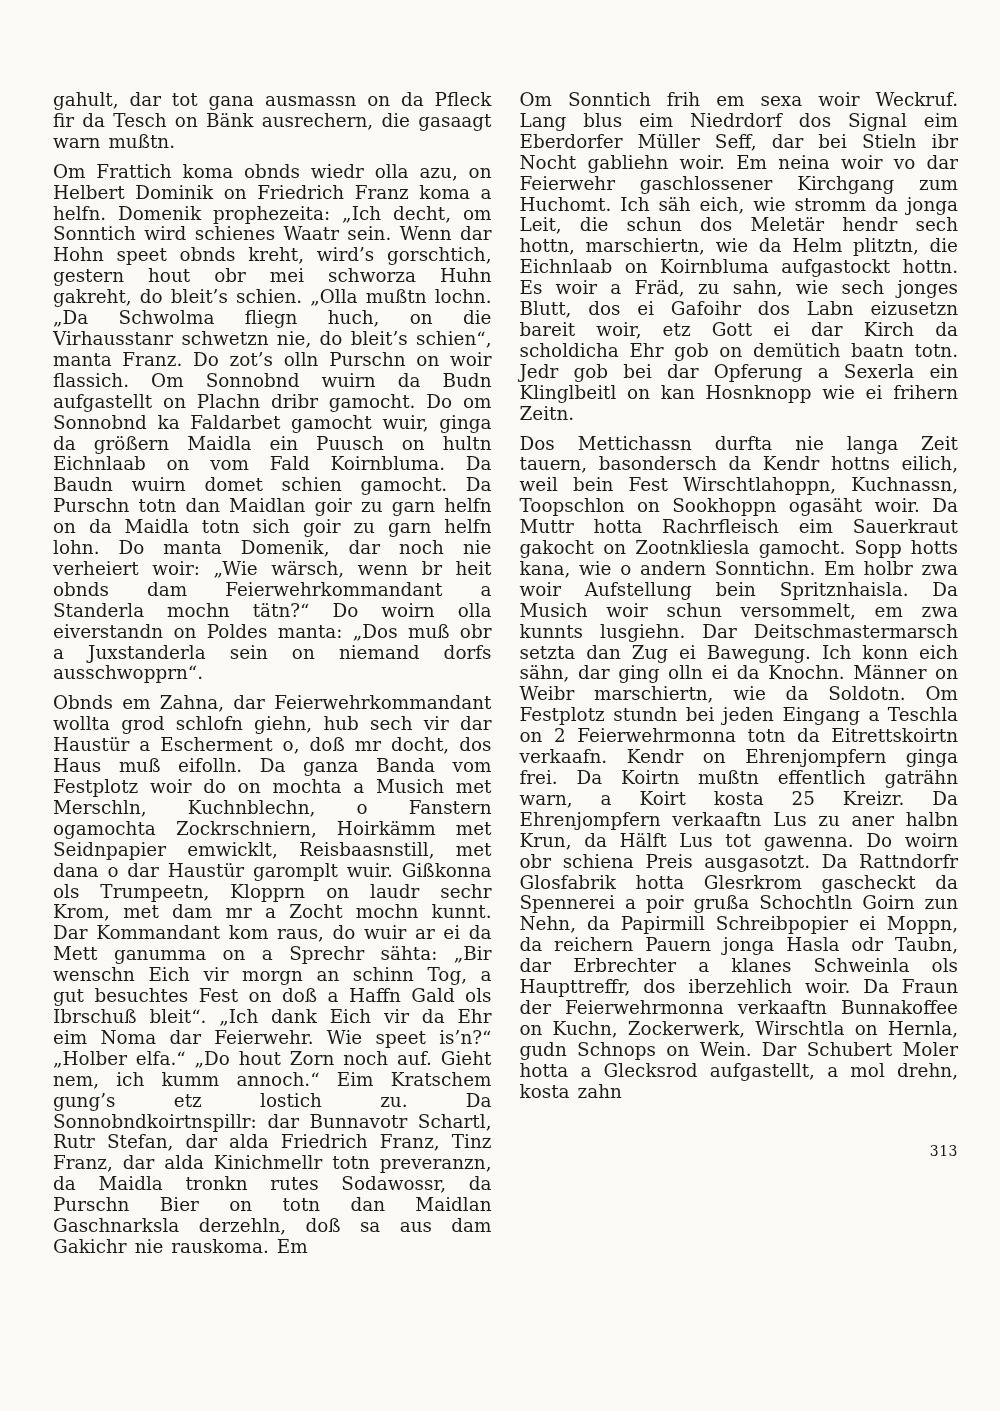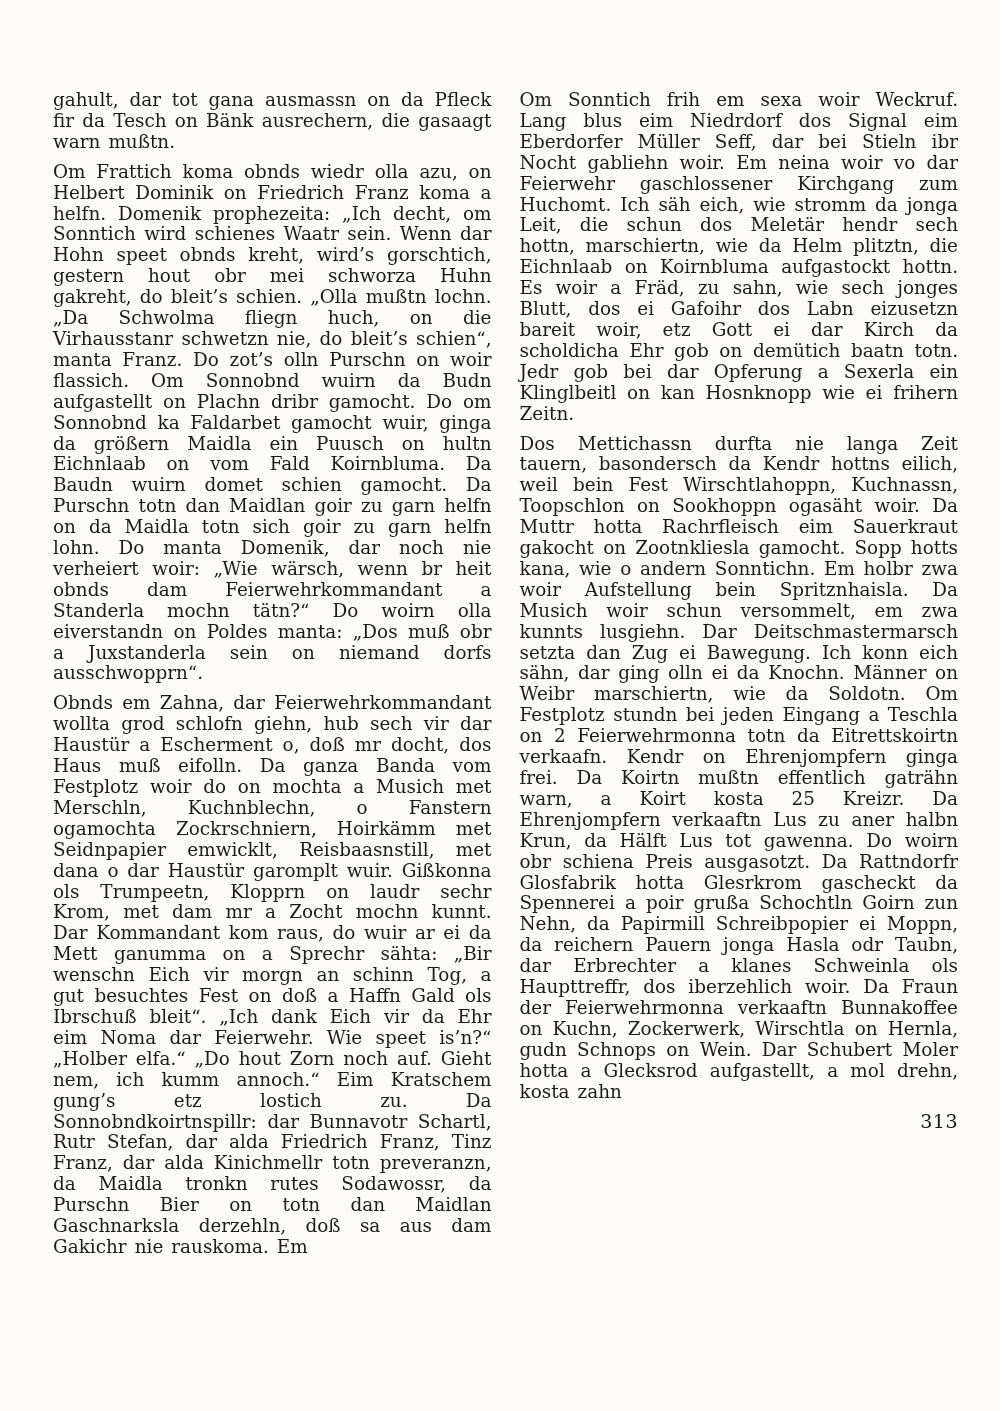--- a/index.html
+++ b/index.html
@@ -33,23 +33,23 @@
   .para {
     margin: 0 0 9px 0;
     text-align: justify;
     word-spacing: 2.2px;
     hyphens: none;
   }
   .para:last-of-type {
     margin-bottom: 0;
   }
   .pagenum {
-    margin-top: 8px;
+    margin-top: 38px;
     text-align: right;
-    font-size: 19px;
+    font-size: 14px;
     letter-spacing: 0.5px;
     color: #161616;
   }
 </style>
 </head>
 <body>
 
 <main class="page">
   <section class="columns">
 

